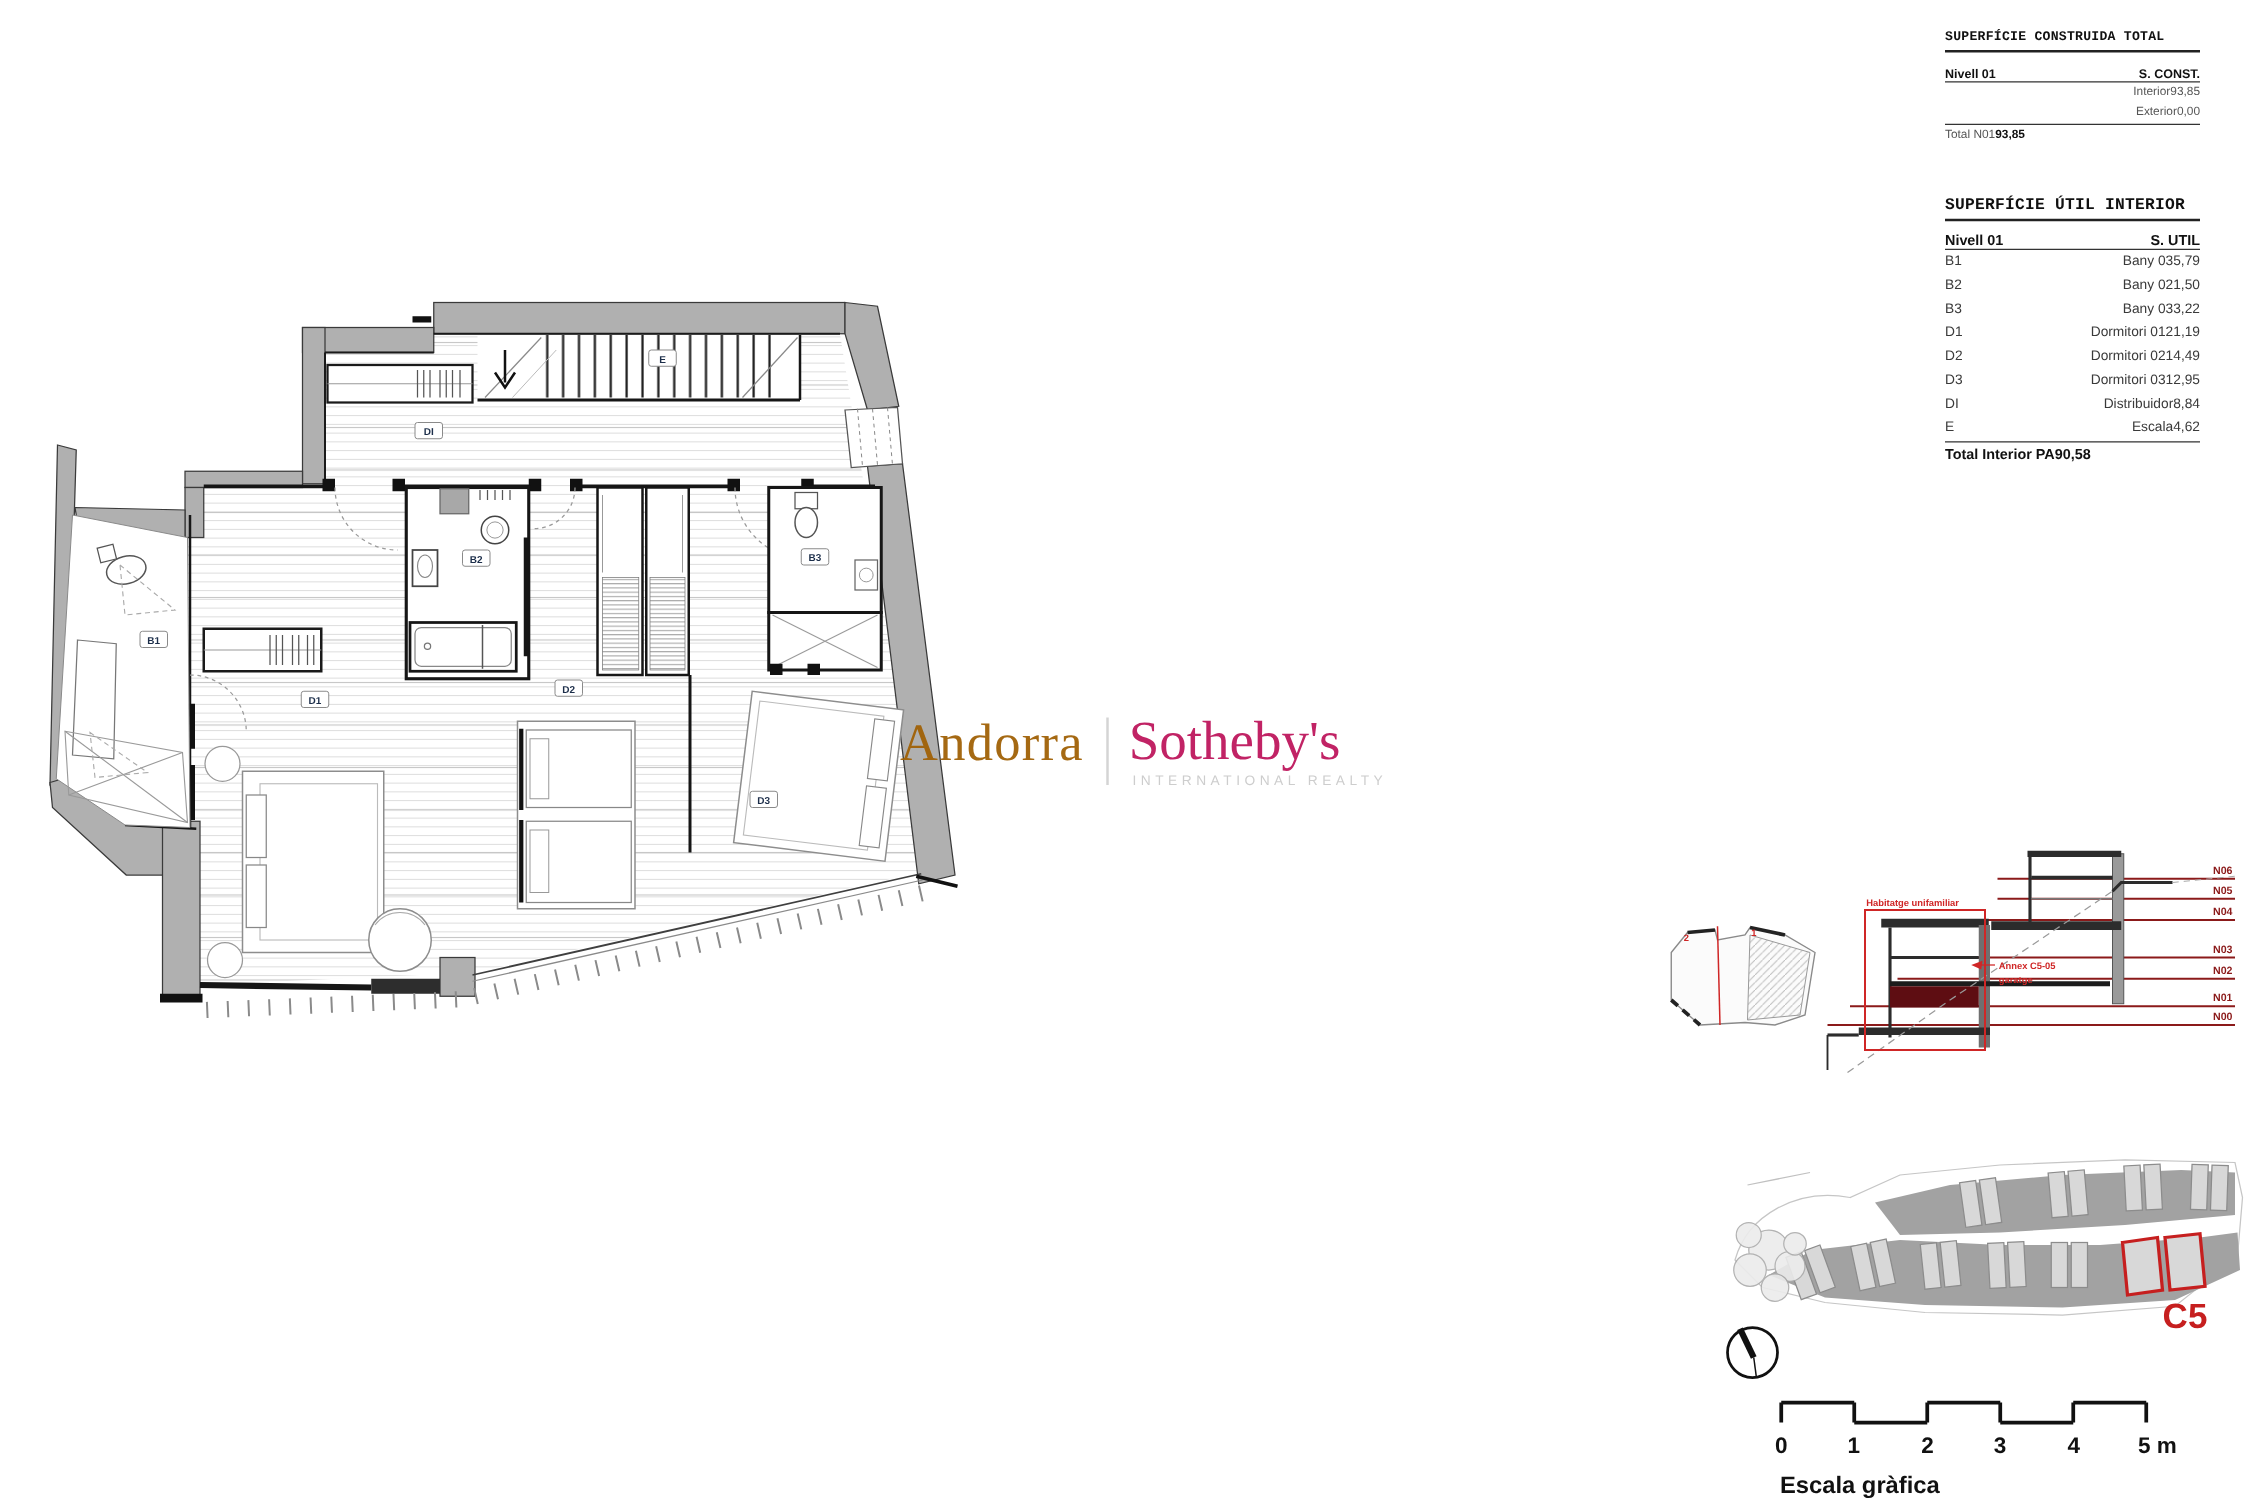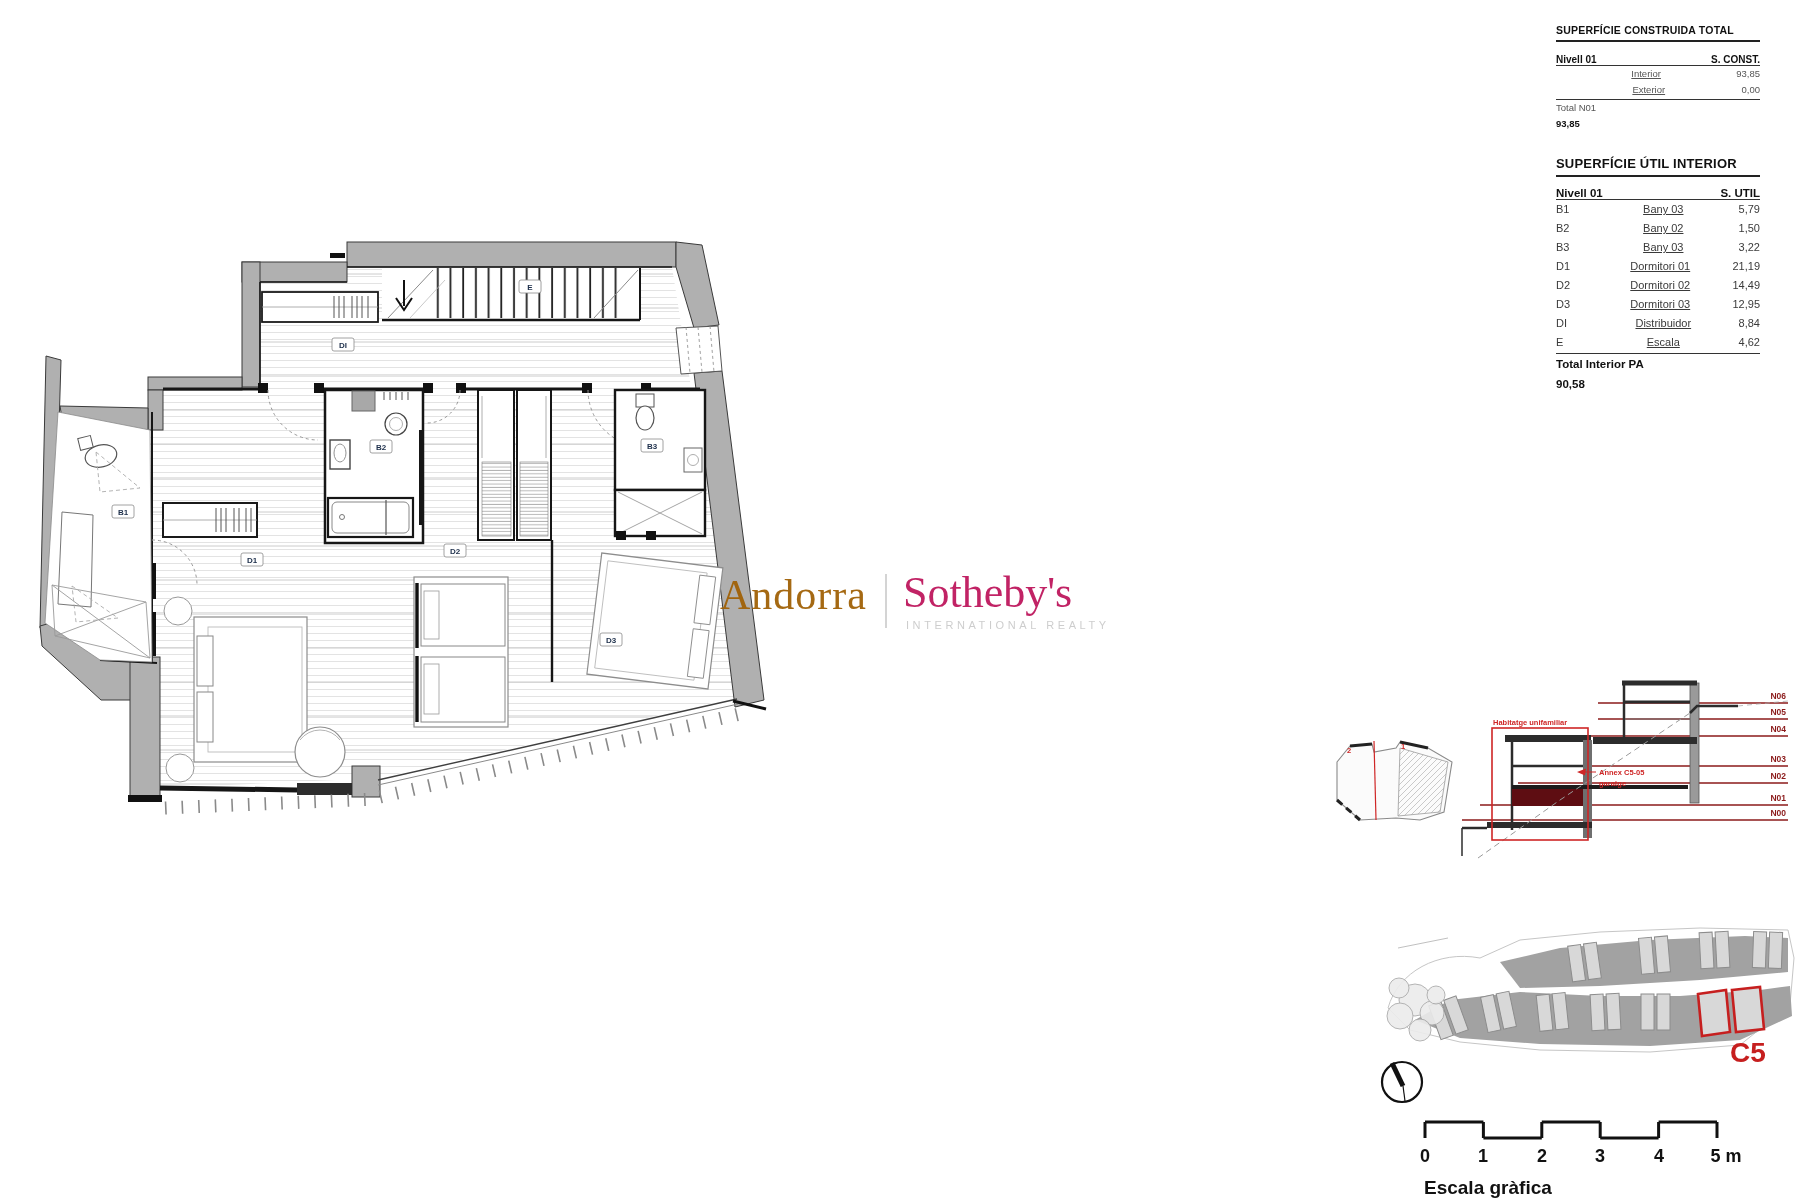--- a/index.html
+++ b/index.html
@@ -15,34 +15,34 @@
   }
   .wm-brand{font-family:"Liberation Serif", serif;font-size:42px;color:#a16207;line-height:1;letter-spacing:1px;}
   .wm-div{width:2px;height:54px;background:#d2d2d2;margin:0 16px 0 18px;}
   .wm-right{display:flex;flex-direction:column;}
   .wm-name{font-family:"Liberation Serif", serif;font-size:44px;color:#be185d;line-height:.85;}
   .wm-sub{font-size:11px;color:#cbcbcb;letter-spacing:3.6px;margin-top:8px;margin-left:3px;}
   
   .tbl{position:absolute;width:204px;color:#333;}
   .tbl-1{left:1556px;top:24px;}
   .tbl-2{left:1556px;top:156px;}
-  .tbl-title{font-weight:bold;color:#111;border-bottom:2px solid #222;padding-bottom:4px;}
+  .tbl-title{font-weight:bold;color:#111;border-bottom:2px solid #222;padding-bottom:4px;font-family:Liberation Mono, monospace;}
   .tbl-1 .tbl-title{font-size:10.5px;letter-spacing:.2px;}
   .tbl-2 .tbl-title{font-size:13px;letter-spacing:.2px;}
   .tbl-head{display:flex;justify-content:space-between;font-weight:bold;color:#111;
     border-bottom:1.5px solid #333;padding-bottom:0;}
   .tbl-1 .tbl-head{font-size:10px;margin-top:12px;}
   .tbl-2 .tbl-head{font-size:11.5px;margin-top:10px;}
   .row{display:flex;justify-content:space-between;}
   .tbl-1 .row{font-size:9.5px;color:#555;line-height:16px;}
   .tbl-2 .row{font-size:11px;color:#3a3a3a;line-height:19px;}
   .row .code{width:32px;flex:none;}
-  .row .name{flex:1;text-align:center;text-decoration:underline;}
+  .row .name{flex:1;text-align:right;}
   .row .val{text-align:right;}
-  .total{display:flex;justify-content:flex-start;border-top:1.5px solid #333;flex-direction:column;}
+  .total{display:flex;justify-content:flex-start;border-top:1.5px solid #333;}
   .tbl-1 .total{font-size:9.5px;color:#555;line-height:16px;margin-top:1px;}
   .tbl-1 .total .val{font-weight:bold;color:#111;}
   .tbl-2 .total{font-size:11.5px;font-weight:bold;color:#111;line-height:20px;margin-top:1px;}
   svg text{font-family:"Liberation Sans", sans-serif;}
   .room-label{font-size:8px;fill:#1c2e4a;font-weight:bold;}
   .lvl-label{font-size:8.5px;font-weight:bold;fill:#8b1a1a;}
   .red-note{font-size:7.5px;font-weight:bold;fill:#cf2626;}
   .scale-num{font-size:18px;font-weight:bold;fill:#111;}
   .scale-cap{font-size:19px;font-weight:bold;fill:#111;}
   .c5{font-size:28px;font-weight:bold;fill:#c61f1f;}

